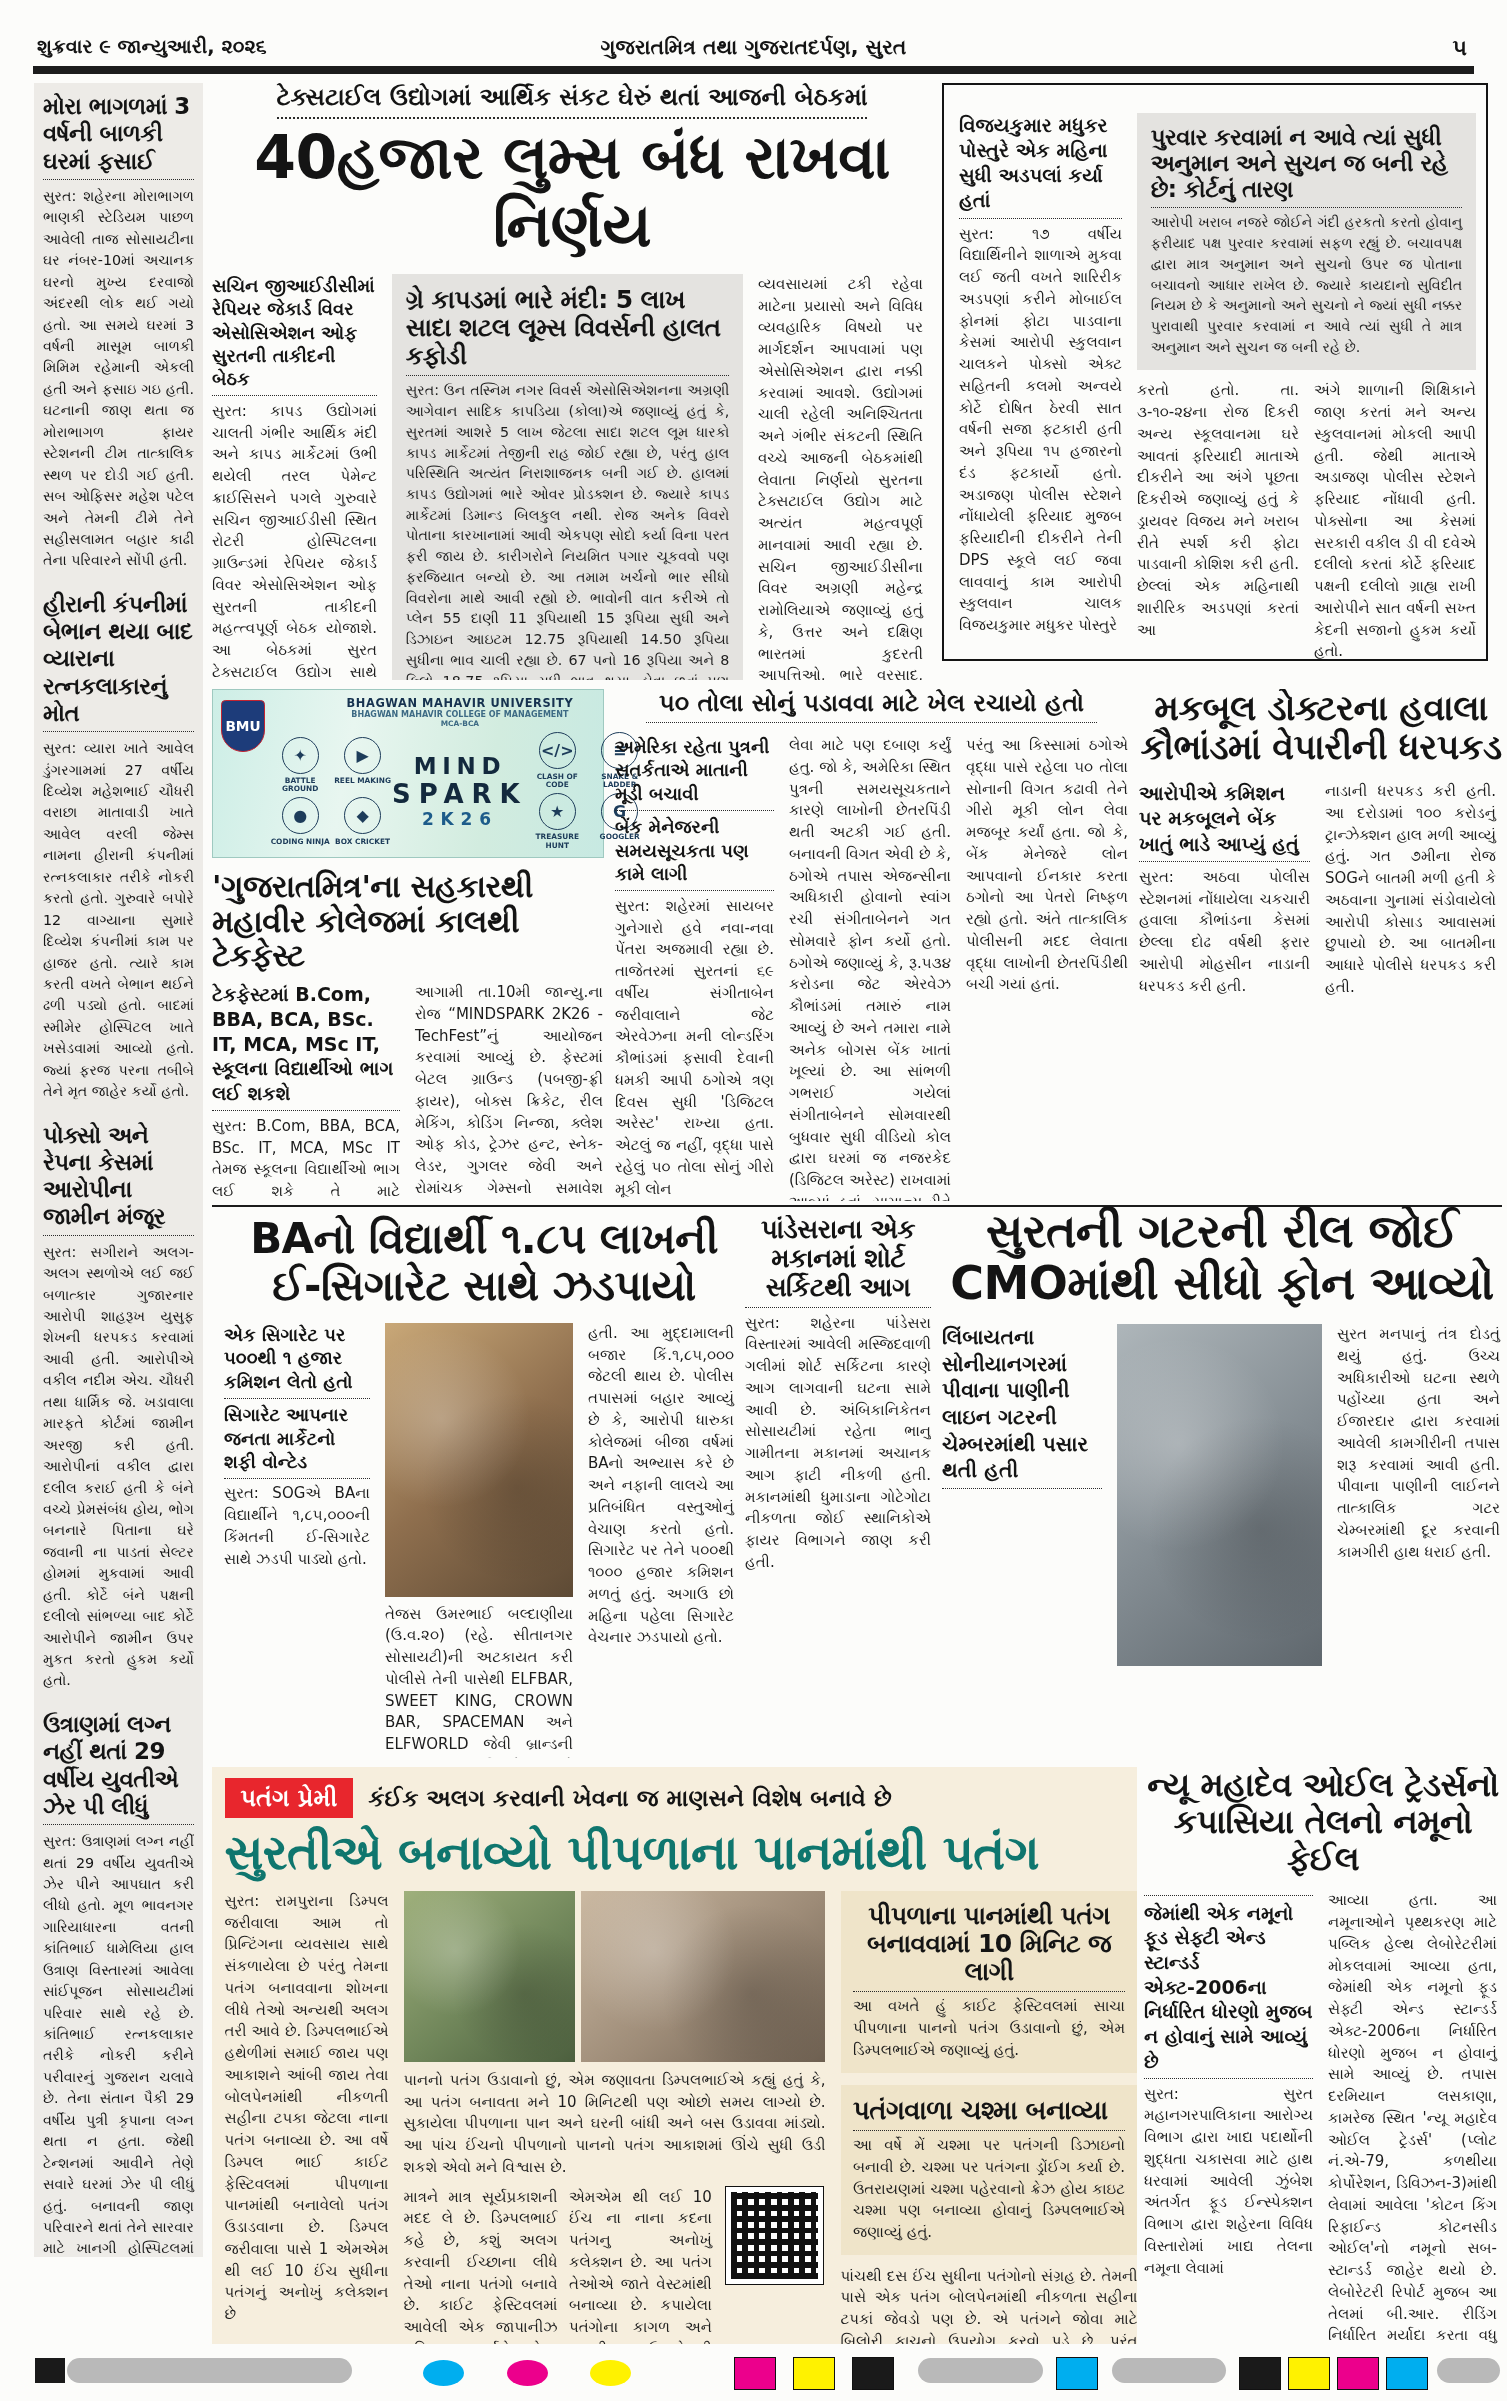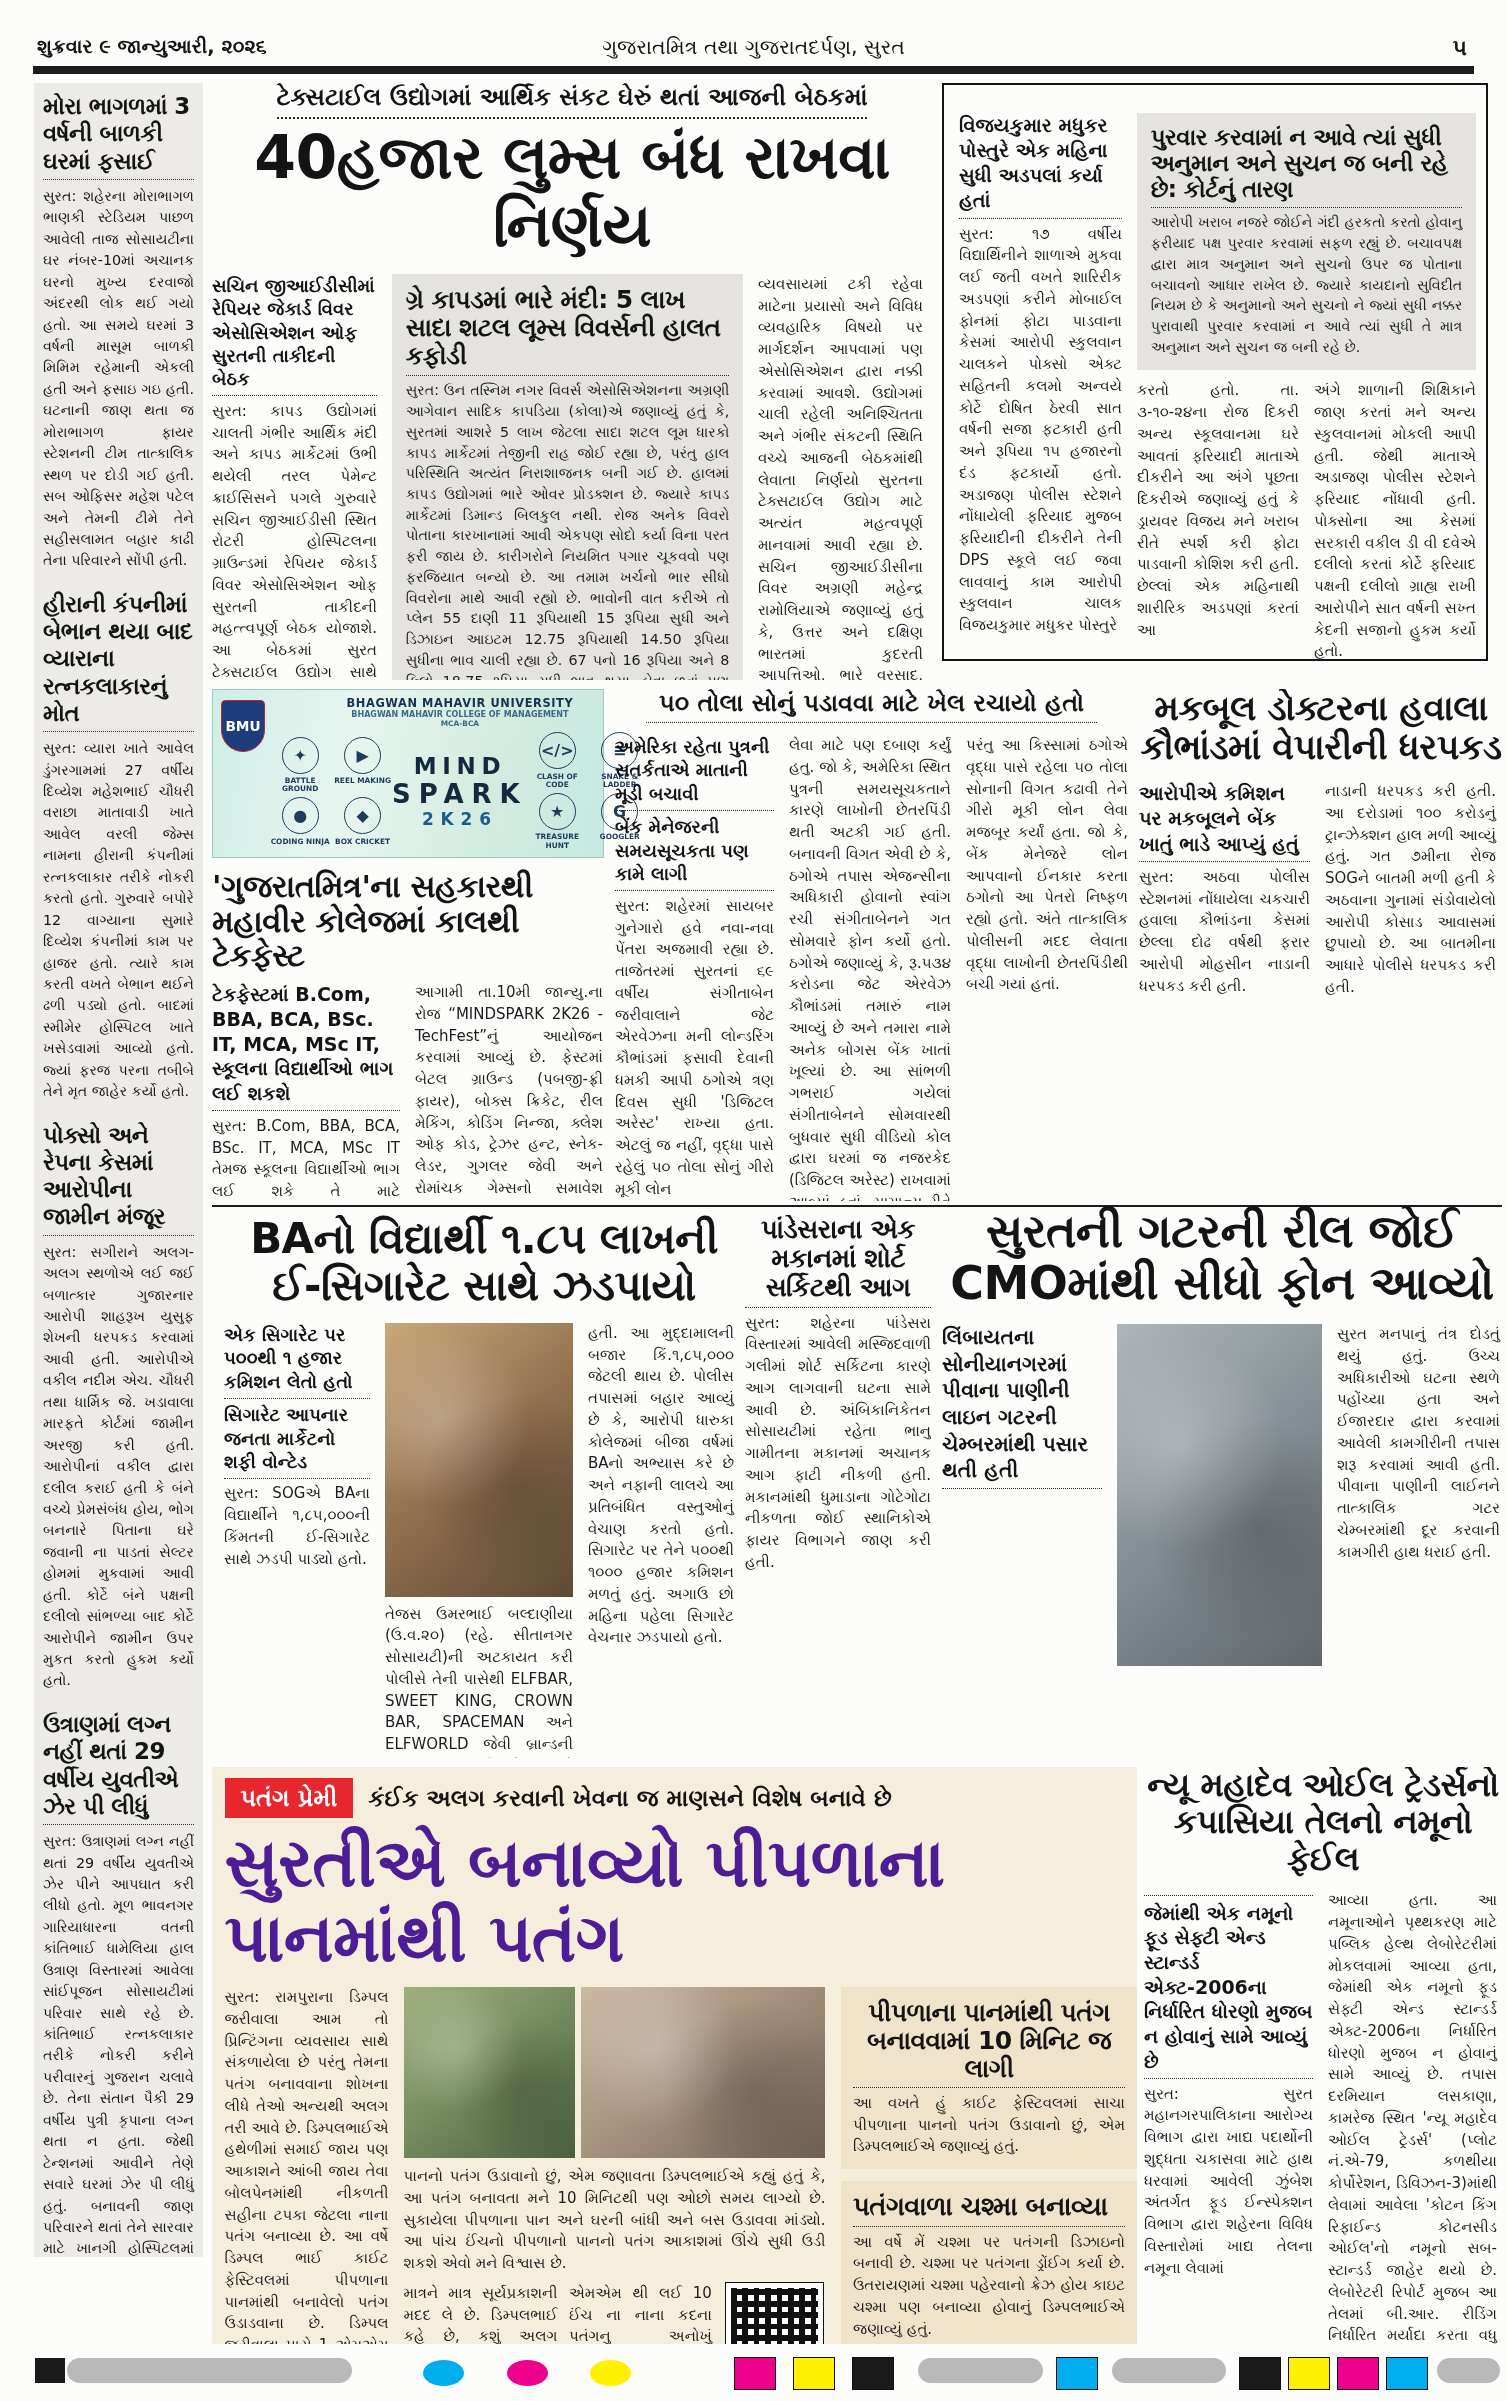--- a/index.html
+++ b/index.html
@@ -48,21 +48,21 @@
   .kitebox { background:#f6eedd; }
   .cream-sub { background:#efe4c9; padding:11.4px 12.5px; }
   .red-label { background:#e8262d; color:#fff; font-weight:700; display:inline-block; }
 </style>
 </head>
 <body>
 
 <div class="page">
 
   <div class="abs" style="left:37px; top:35px; font-size:19.4px; font-weight:700;">શુક્રવાર ૯ જાન્યુઆરી, ૨૦૨૬</div>
-  <div class="abs center" style="left:0; top:35px; width:1507px; font-size:20.5px; font-weight:400;">ગુજરાતમિત્ર તથા ગુજરાતદર્પણ, સુરત</div>
+  <div class="abs center" style="left:0; top:35px; width:1507px; font-size:20.5px; font-weight:700;">ગુજરાતમિત્ર તથા ગુજરાતદર્પણ, સુરત</div>
   <div class="abs" style="right:40px; top:35px; font-size:22px; font-weight:700;">૫</div>
   <div class="abs rule-h" style="left:33px; top:66px; width:1441px; height:8px;"></div>
 
   <div class="abs sidebar" style="left:34px; top:83px; width:169px; height:2174px; overflow:hidden;">
     <div class="sb-art">
       <div class="sb-h">મોરા ભાગળમાં 3 વર્ષની બાળકી ઘરમાં ફસાઈ</div>
       <div class="dotted-thin"></div>
       <div class="sb-b">સુરત: શહેરના મોરાભાગળ ભાણકી સ્ટેડિયમ પાછળ આવેલી તાજ સોસાયટીના ઘર નંબર-10માં અચાનક ઘરનો મુખ્ય દરવાજો અંદરથી લોક થઈ ગયો હતો. આ સમયે ઘરમાં 3 વર્ષની માસૂમ બાળકી મિમિમ રહેમાની એકલી હતી અને ફસાઇ ગઇ હતી. ઘટનાની જાણ થતા જ મોરાભાગળ ફાયર સ્ટેશનની ટીમ તાત્કાલિક સ્થળ પર દોડી ગઈ હતી. સબ ઓફિસર મહેશ પટેલ અને તેમની ટીમે તેને સહીસલામત બહાર કાઢી તેના પરિવારને સોંપી હતી.</div>
     </div>
     <div class="sb-art">
@@ -258,21 +258,21 @@
       </div>
       <div class="col body-txt" style="width:163px;">સુરત મનપાનું તંત્ર દોડતું થયું હતું. ઉચ્ચ અધિકારીઓ ઘટના સ્થળે પહોંચ્યા હતા અને ઈજારદાર દ્વારા કરવામાં આવેલી કામગીરીની તપાસ શરૂ કરવામાં આવી હતી. પીવાના પાણીની લાઈનને તાત્કાલિક ગટર ચેમ્બરમાંથી દૂર કરવાની કામગીરી હાથ ધરાઈ હતી.</div>
     </div>
   </section>
 
   <section class="abs kitebox" style="left:212px; top:1767px; width:925px; height:577px; padding:11.4px 12.5px; overflow:hidden;">
     <div style="display:flex; align-items:center; gap:15px;">
       <div class="red-label" style="font-size:24px; padding:5.7px 16px;">પતંગ પ્રેમી</div>
       <div style="font-size:23px; font-weight:700;">કંઈક અલગ કરવાની ખેવના જ માણસને વિશેષ બનાવે છે</div>
     </div>
-    <div class="hl" style="font-size:67px; color:#4c1d95; margin-top:8px;">સુરતીએ બનાવ્યો પીપળાના પાનમાંથી પતંગ</div>
+    <div class="hl" style="font-size:48px; color:#0f766e; margin-top:8px;">સુરતીએ બનાવ્યો પીપળાના પાનમાંથી પતંગ</div>
     <div class="flexrow" style="margin-top:11.4px;">
       <div class="col" style="width:164px;">
         <div class="body-txt">સુરત: રામપુરાના ડિમ્પલ જરીવાલા આમ તો પ્રિન્ટિંગના વ્યવસાય સાથે સંકળાયેલા છે પરંતુ તેમના પતંગ બનાવવાના શોખના લીધે તેઓ અન્યથી અલગ તરી આવે છે. ડિમ્પલભાઈએ હથેળીમાં સમાઈ જાય પણ આકાશને આંબી જાય તેવા બોલપેનમાંથી નીકળતી સહીના ટપકા જેટલા નાના પતંગ બનાવ્યા છે. આ વર્ષે ડિમ્પલ ભાઈ કાઈટ ફેસ્ટિવલમાં પીપળાના પાનમાંથી બનાવેલો પતંગ ઉડાડવાના છે. ડિમ્પલ જરીવાલા પાસે 1 એમએમ થી લઈ 10 ઈંચ સુધીના પતંગનું અનોખું કલેક્શન છે</div>
       </div>
       <div class="col" style="width:422px;">
         <div style="display:flex; gap:6.8px;">
           <div class="photo" style="width:171px; height:171px; background:linear-gradient(140deg,#9fb07c 0%,#70865a 55%,#4c5f3e 100%);"></div>
           <div class="photo" style="width:244px; height:171px; background:linear-gradient(140deg,#cbb9a2 0%,#9d8b77 55%,#6d5f50 100%);"></div>
         </div>
         <div class="body-txt" style="margin-top:8px;">પાનનો પતંગ ઉડાવાનો છું, એમ જણાવતા ડિમ્પલભાઈએ કહ્યું હતું કે, આ પતંગ બનાવતા મને 10 મિનિટથી પણ ઓછો સમય લાગ્યો છે. સુકાયેલા પીપળાના પાન અને ઘરની બાંધી અને બસ ઉડાવવા માંડ્યો. આ પાંચ ઈંચનો પીપળાનો પાનનો પતંગ આકાશમાં ઊંચે સુધી ઉડી શકશે એવો મને વિશ્વાસ છે.</div>

